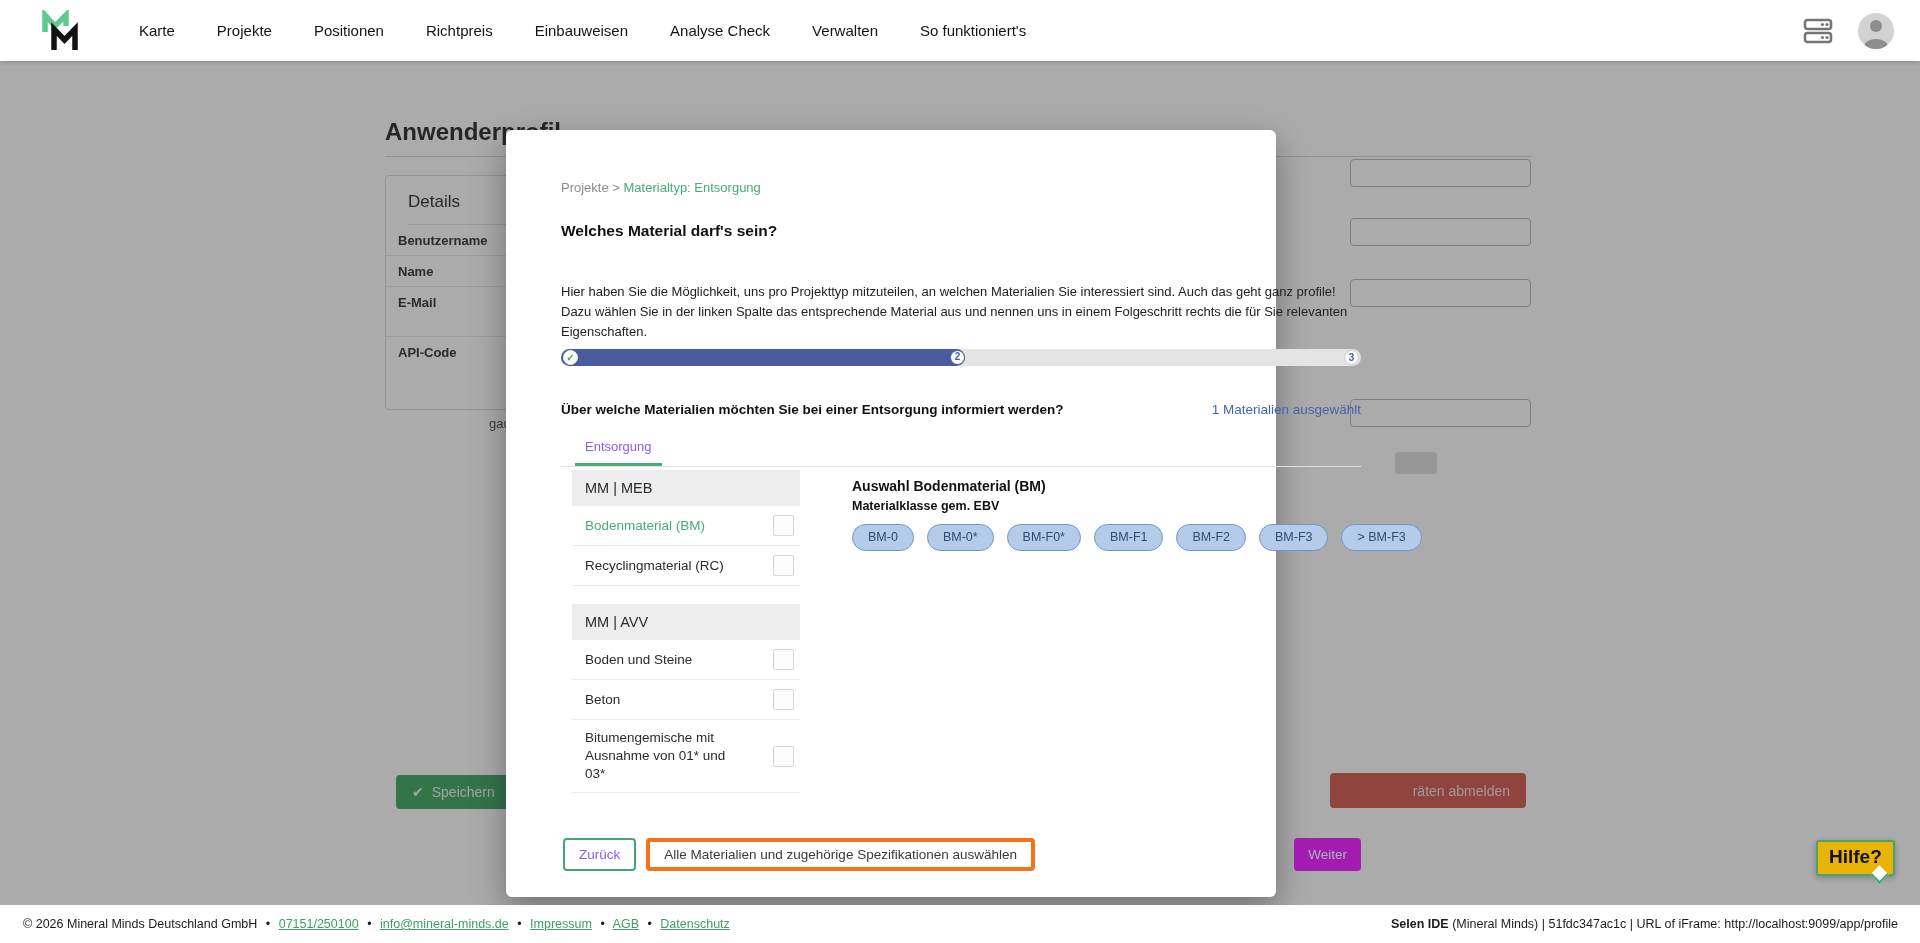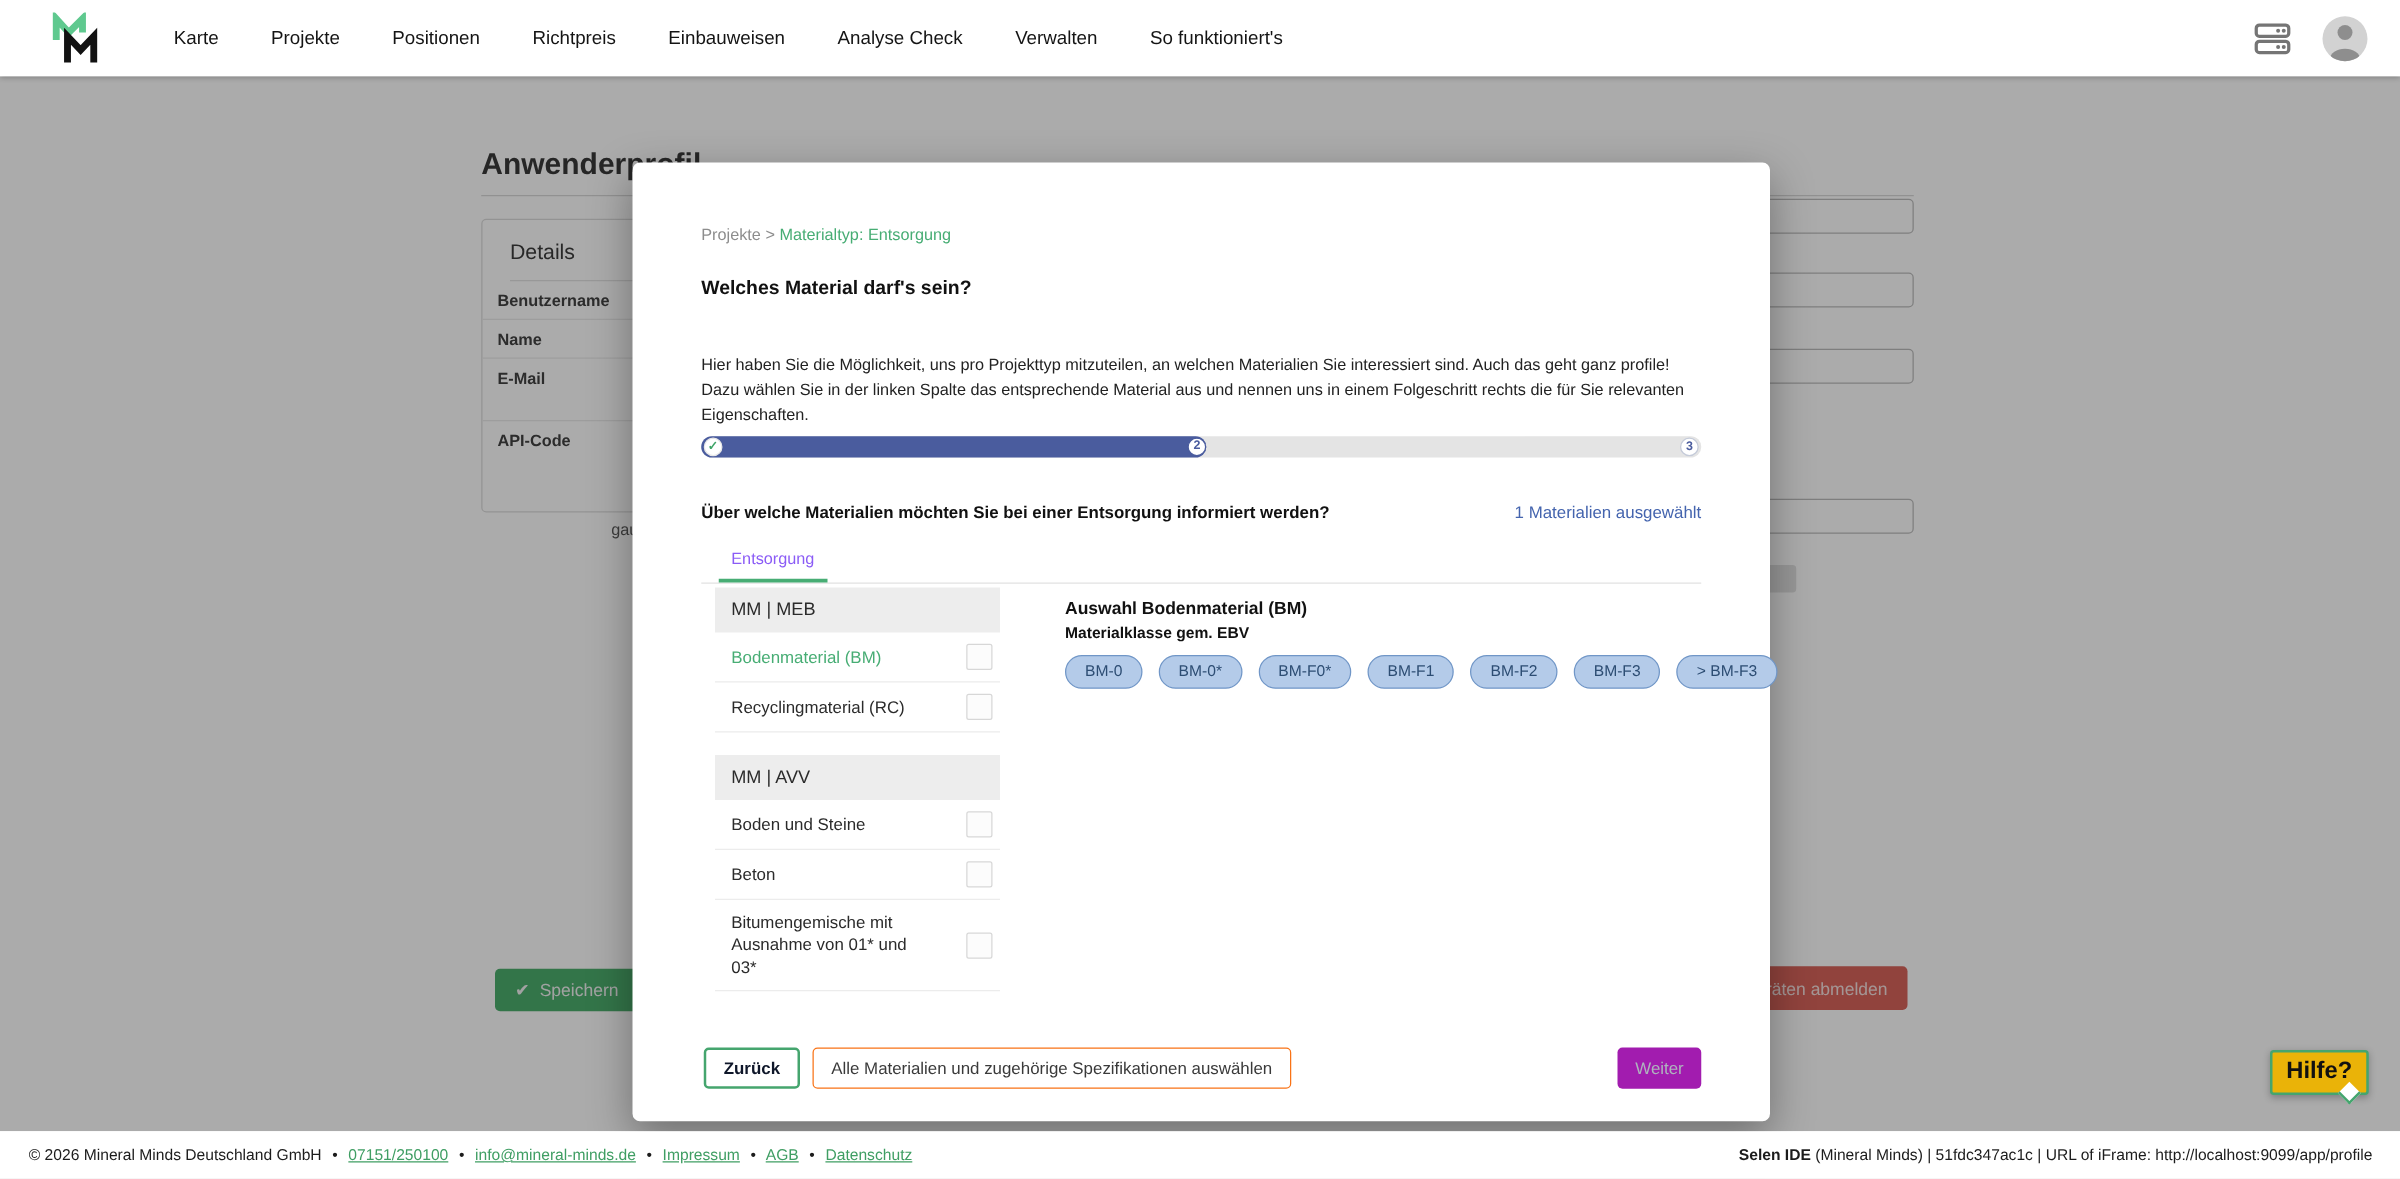--- a/index.html
+++ b/index.html
@@ -67,21 +67,21 @@
     position:absolute; left:1395px; top:391px; width:42px; height:22px;
     background:#e2e2e2; border-radius:3px;
   }
 
   
   .dim { position:absolute; top:61px; left:0; right:0; bottom:38px;
     background:rgba(0,0,0,.33); z-index:2; }
 
   
   .modal {
-    position:absolute; left:506px; top:130px; width:910px; height:767px;
+    position:absolute; left:506px; top:130px; width:770px; height:767px;
     background:#ffffff; border-radius:6px; z-index:3;
     box-shadow:0 12px 34px rgba(0,0,0,.35);
   }
   .modal-inner { position:absolute; inset:0; padding:0 55px; }
   .breadcrumb { position:absolute; left:55px; top:50px; font-size:13px; color:#8d8d8d; }
   .breadcrumb .crumb-current { color:#47ad74; }
   .modal-title { position:absolute; left:55px; top:92px; font-size:15.5px; font-weight:bold; color:#111; }
   .modal-desc { position:absolute; left:55px; top:152px; width:802px; font-size:13px;
     line-height:20px; color:#222; }
 
@@ -121,22 +121,22 @@
   .sel-subtitle { font-size:12.5px; font-weight:bold; color:#111; margin-top:5px; }
   .pill-row { display:flex; gap:13px; margin-top:11px; }
   .pill { height:27px; line-height:25px; padding:0 15px; border-radius:15px;
     background:#b4cbe9; border:1px solid #7096c7; color:#2d4d73; font-size:12.5px;
     white-space:nowrap; }
 
   .modal-actions { position:absolute; left:57px; top:708px; width:798px;
     display:flex; align-items:center; gap:10px; }
   .btn { height:33px; border-radius:4px; font-size:13.5px; background:#fff;
     padding:0 14px; font-family:inherit; }
-  .btn-back { border:2px solid #45a56e; color:#0f172a;font-weight:bold; }
-  .btn-select-all { border:1px solid #f97316; color:#3a3a3a; }
+  .btn-back { border:2px solid #45a56e; color:#8b5cf6; }
+  .btn-select-all { border:4px solid #f97316; color:#3a3a3a; }
   .btn-next { margin-left:auto; border:none; background:#a21caf; color:#aeb4bd; }
 
   
   .help-bubble {
     position:absolute; left:1816px; top:840px; z-index:4;
     background:#eab308; border:2px solid #45a56e; border-radius:3px;
     padding:4px 11px 6px; font-size:19px; font-weight:bold; color:#111;
     box-shadow:0 2px 6px rgba(0,0,0,.25);
   }
   .help-bubble::after {

